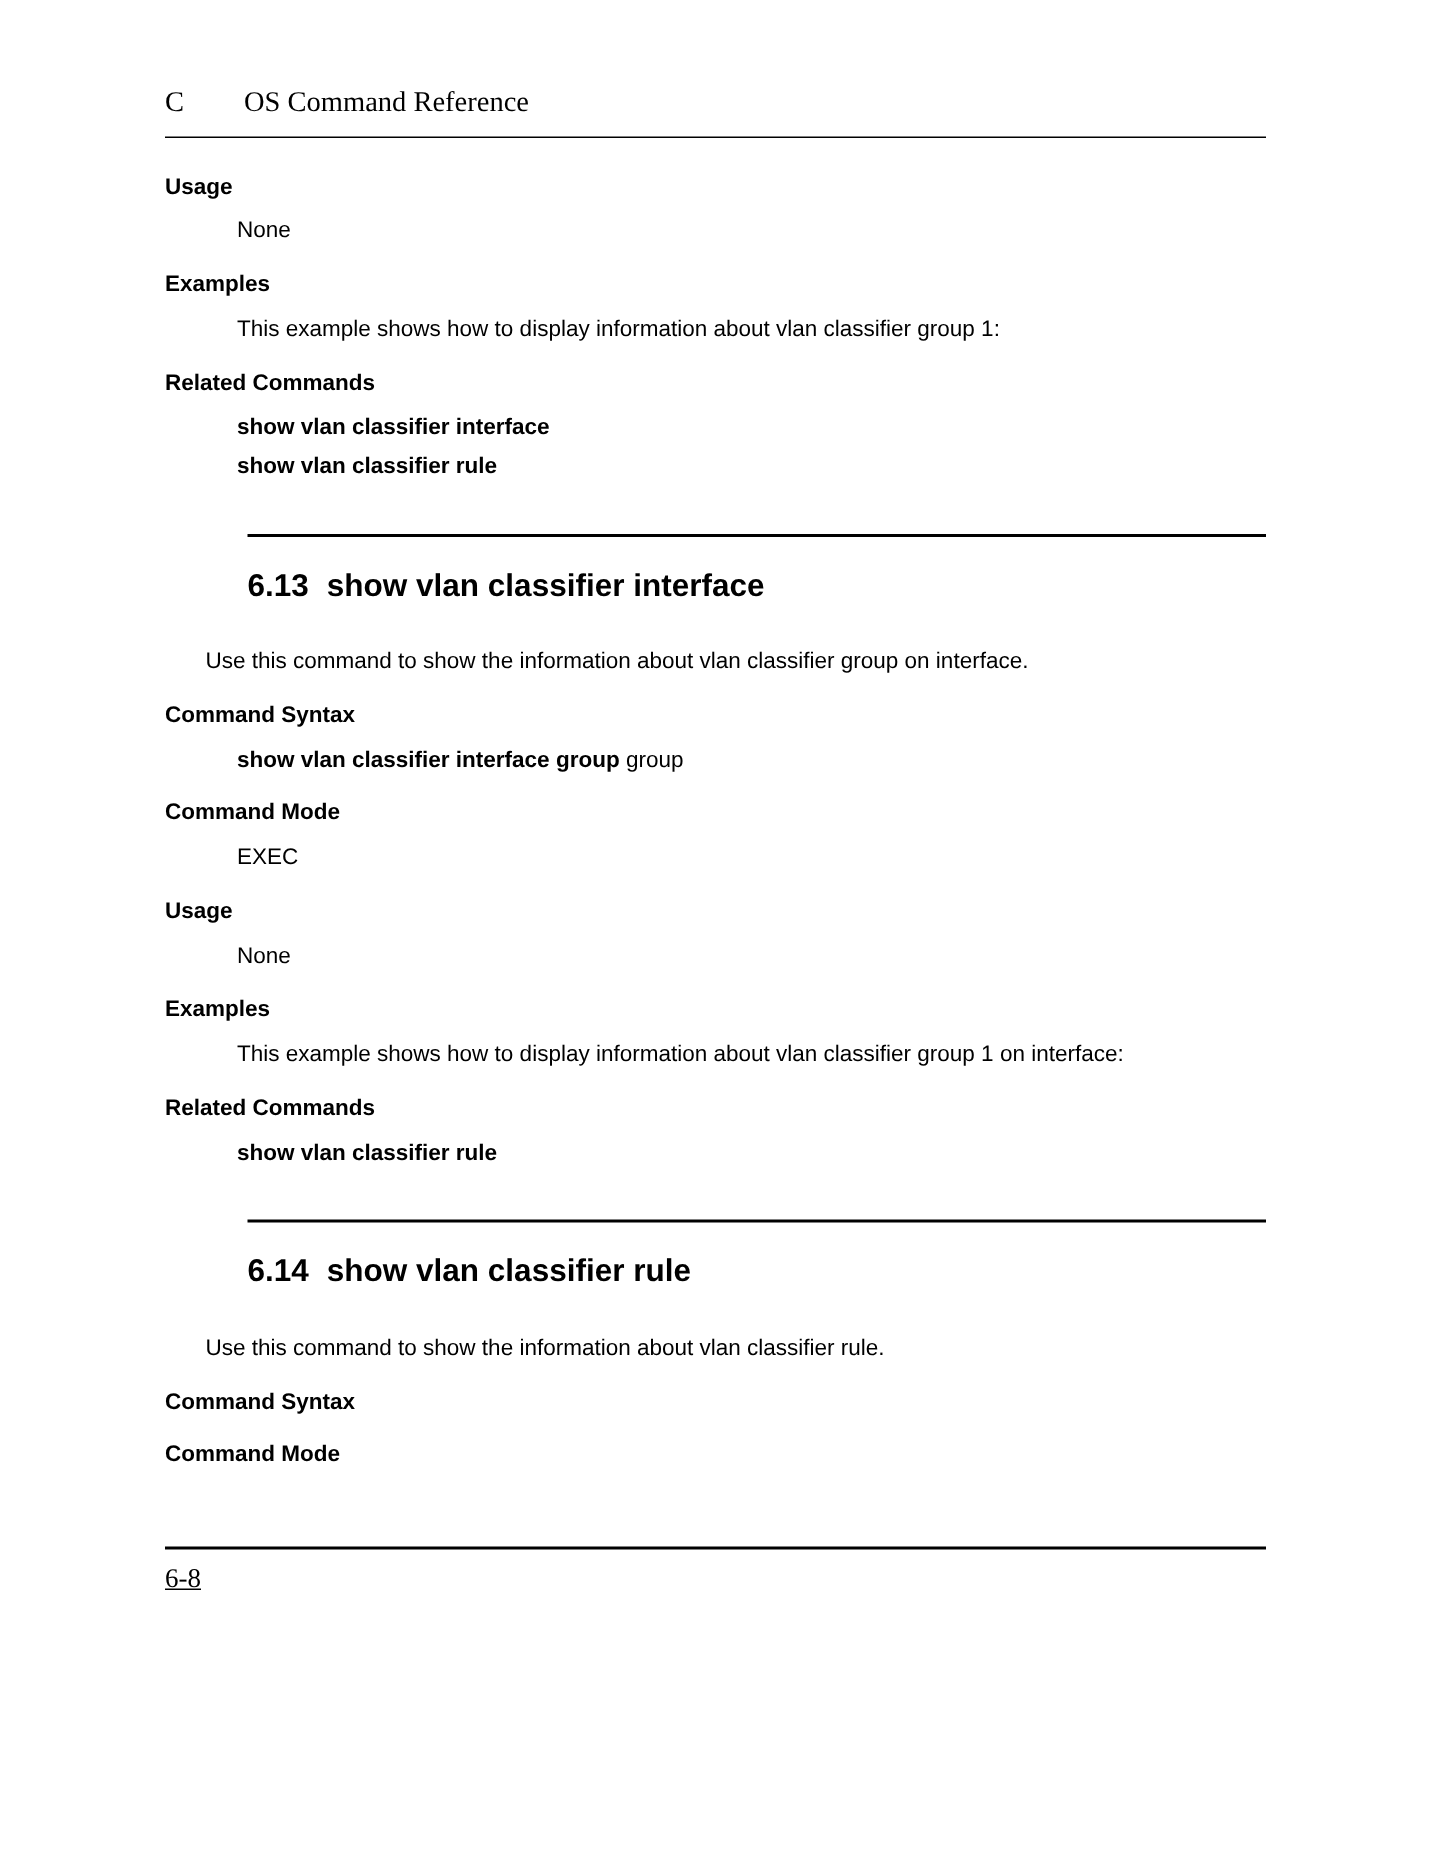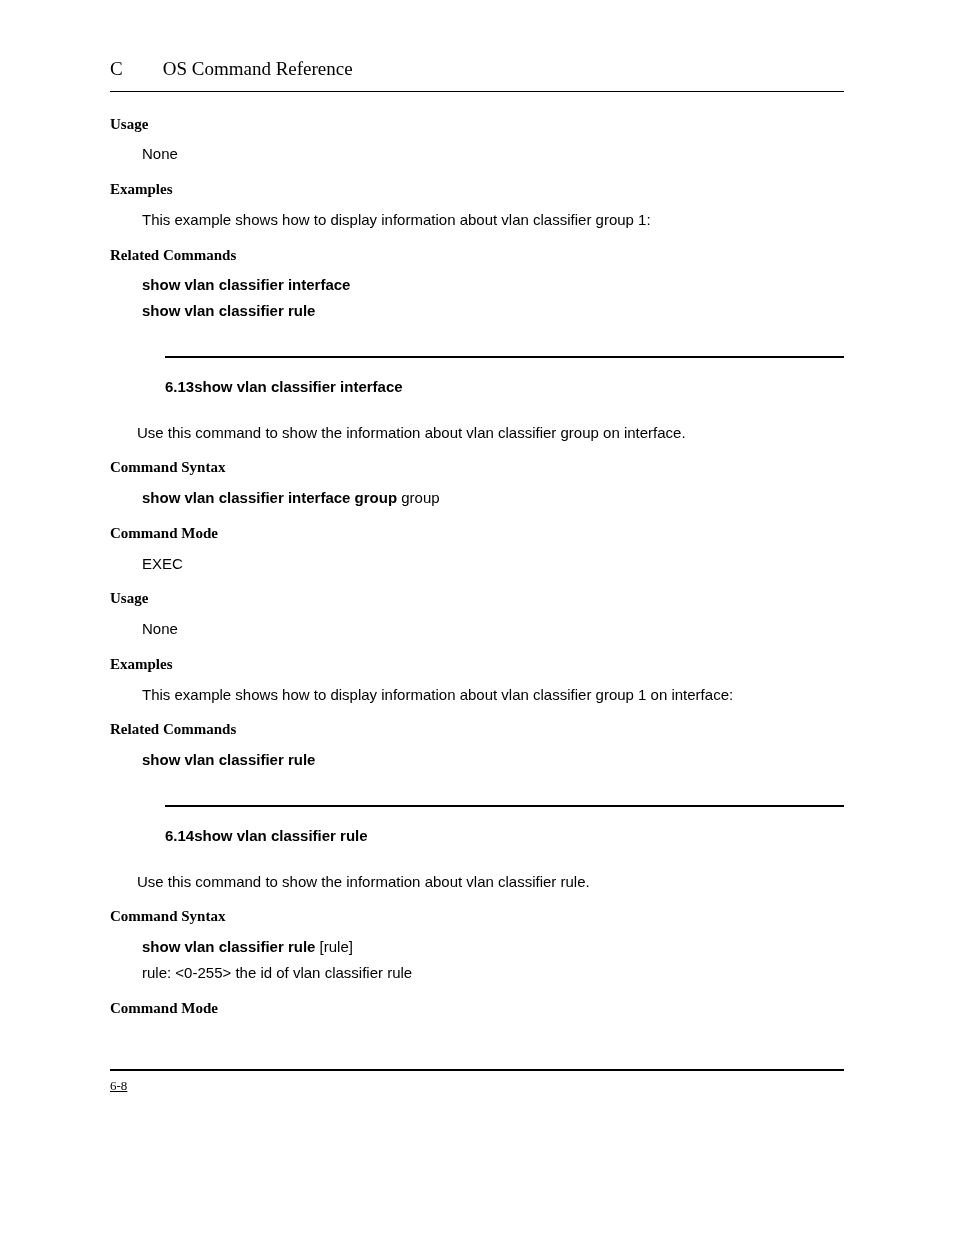--- a/index.html
+++ b/index.html
@@ -30,58 +30,57 @@
   }
   .running-head .chap {
     font-size: 19px;
   }
 
   .subhead {
     font-weight: bold;
     font-size: 15px;
     margin-top: 14px;
     margin-bottom: 8px;
-    font-family: Liberation Serif, serif;
   }
   .indent {
-    margin-left: 32px;
+    margin-left: 48px;
     margin-bottom: 8px;
   }
   .indent p {
     margin: 0 0 4px 0;
   }
 
   .section-rule {
     border: none;
     border-top: 2.5px solid #000;
     margin: 34px 0 0 55px;
   }
   .section-head {
     font-weight: bold;
-    font-size: 15px;
+    font-size: 21px;
     margin: 18px 0 24px 55px;
     display: flex;
-    gap: 0;
+    gap: 12px;
   }
 
   .section-intro {
     margin: 0 0 14px 27px;
   }
 
   .italic { }
   .bold { font-weight: bold; }
 
   .bottom-rule {
     border: none;
     border-top: 2px solid #000;
     margin: 50px 0 6px 0;
   }
   .page-number {
     font-family: "Times New Roman", Times, serif;
-    font-size: 13px;
+    font-size: 18px;
     margin-top: 4px;
     text-decoration: underline;
   }
 </style>
 </head>
 <body>
 
 <div class="page">
 
   <div class="running-head">
@@ -142,27 +141,19 @@
 
   <hr class="section-rule">
   <div class="section-head">
     <span>6.14</span>
     <span>show vlan classifier rule</span>
   </div>
 
   <p class="section-intro">Use this command to show the information about vlan classifier rule.</p>
 
   <div class="subhead">Command Syntax</div>
-  <div class="indent">
-    <p>
-      <span class="bold">show vlan classifier rule</span><span> [</span><span class="italic">rule</span><span>]</span>
-    </p>
-    <p>
-      <span class="italic">rule</span><span>: &lt;0-255&gt; the id of vlan classifier rule</span>
-    </p>
-  </div>
 
   <div class="subhead">Command Mode</div>
 
   <hr class="bottom-rule">
   <div class="page-number">6-8</div>
 
 </div>
 
 </body></html>

